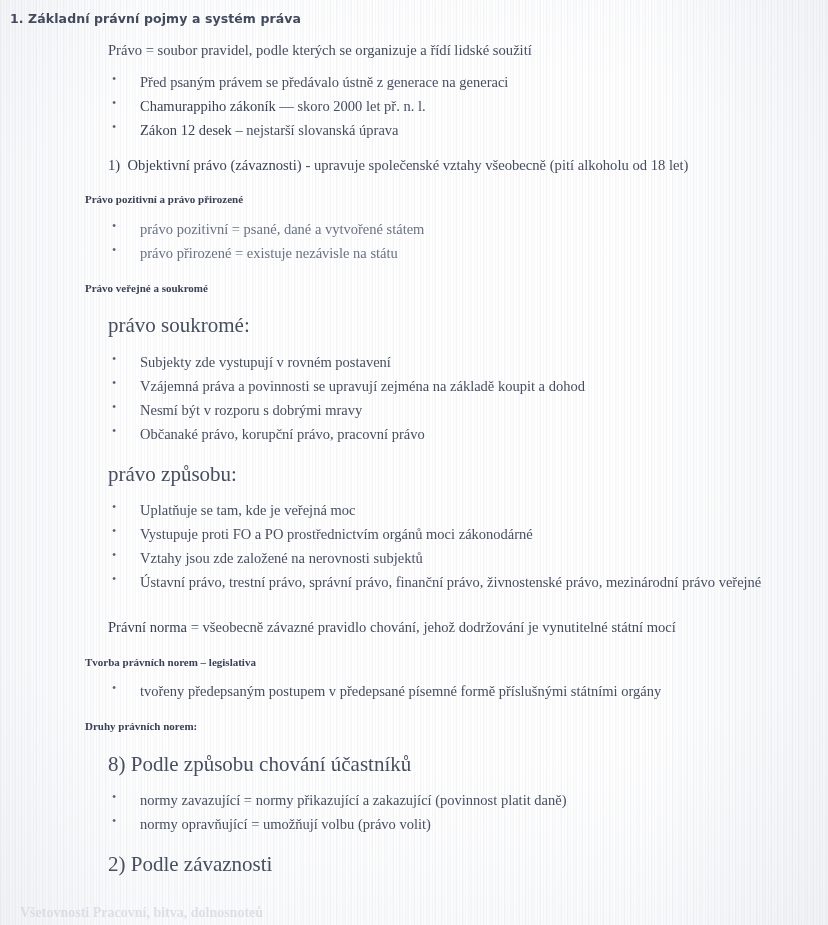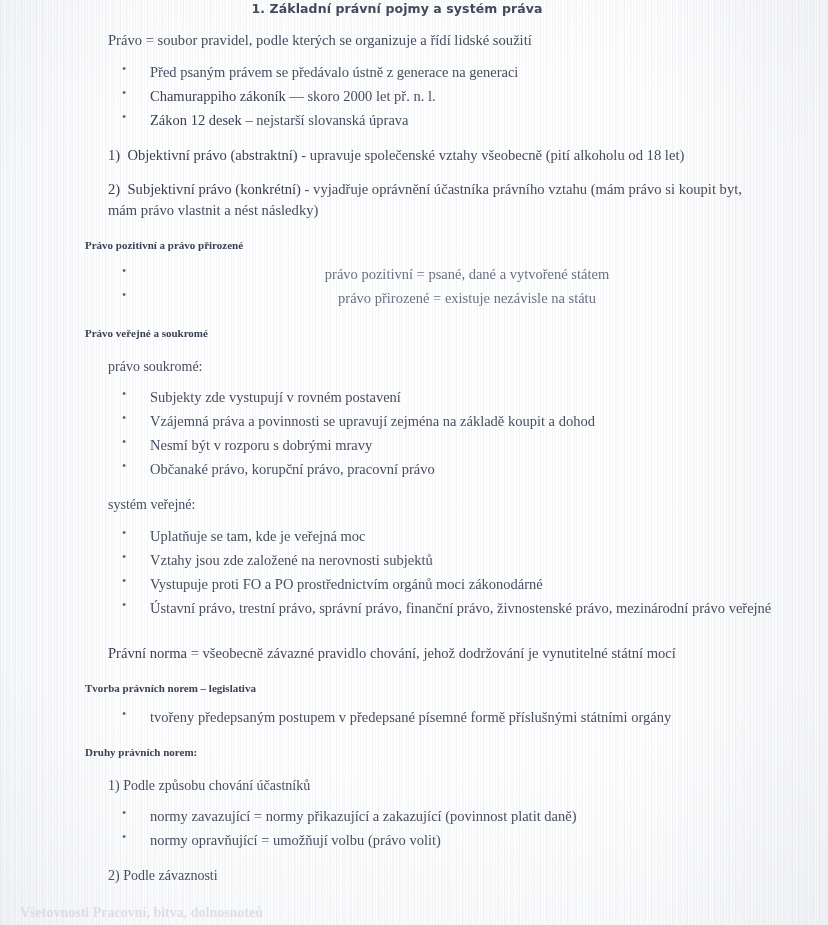--- a/index.html
+++ b/index.html
@@ -53,22 +53,22 @@
     padding: 0 44px 0 0;
   }
 
   
   .doc-title {
     font-family: "DejaVu Sans", "Liberation Sans", sans-serif;
     font-weight: bold;
     font-size: 12.5px;
     letter-spacing: 0.1px;
     color: #424a5c;
-    text-align: center;
-    margin: 1px 0 0 0;
+    text-align: left;
+    margin: 11px 0 0 0;
     padding-left: 10px;
   }
 
   
   .para {
     font-size: 14.6px;
     line-height: 1.42;
     color: #454c5e;
     margin: 14px 0 0 108px;
     max-width: 650px;
@@ -79,50 +79,50 @@
 
   .heading {
     font-size: 11px;
     font-weight: bold;
     color: #3a4154;
     margin: 17px 0 0 85px;
     line-height: 1.4;
   }
 
   .label-line {
-    font-size: 14px;
+    font-size: 21px;
     color: #474e60;
     margin: 15px 0 0 108px;
     line-height: 1.4;
   }
 
   
   ul.bul {
     list-style: none;
-    margin: 11px 0 0 10px;
+    margin: 11px 0 0 0;
     padding: 0 0 0 140px;
   }
   ul.bul li {
     position: relative;
     font-size: 14.5px;
     line-height: 1.45;
     color: #474e60;
     margin: 0 0 3px 0;
     padding-left: 0;
     max-width: 640px;
   }
   ul.bul li::before {
     content: "\2022";
     position: absolute;
     left: -28px;
     top: -1px;
     font-size: 12px;
     color: #5b6275;
   }
-  ul.bul li.faded { color: #6a7183; text-align: center; }
+  ul.bul li.faded { color: #6a7183; }
 
   
   .cropped-line {
     position: absolute;
     left: 0;
     bottom: 4px;
     width: 828px;
     height: 16px;
     overflow: hidden;
     z-index: 2;
@@ -156,27 +156,23 @@
       <li>
         <span class="bold">Chamurappiho zákoník</span><span> — skoro 2000 let př. n. l.</span>
       </li>
       <li>
         <span class="bold">Zákon 12 desek</span><span> – nejstarší slovanská úprava</span>
       </li>
     </ul>
 
     <div class="para">
       <span class="bold">1)</span>&nbsp;
-      <span class="bold">Objektivní právo (abstraktní)</span><span> - upravuje společenské vztahy všeobecně (pití alkoholu od 18 let)</span>
+      <span class="bold">Objektivní právo (závaznosti)</span><span> - upravuje společenské vztahy všeobecně (pití alkoholu od 18 let)</span>
     </div>
 
-    <div class="para">
-      <span class="bold">2)</span>&nbsp;
-      <span class="bold">Subjektivní právo (konkrétní)</span><span> - vyjadřuje oprávnění účastníka právního vztahu (mám právo si koupit byt, mám právo vlastnit a nést následky)</span>
-    </div>
 
     <div class="heading">Právo pozitivní a právo přirozené</div>
     <ul class="bul">
       <li class="faded">
         <span>právo pozitivní = psané, dané a vytvořené státem</span>
       </li>
       <li class="faded">
         <span>právo přirozené = existuje nezávisle na státu</span>
       </li>
     </ul>
@@ -192,50 +188,50 @@
         <span>Vzájemná práva a povinnosti se upravují zejména na základě koupit a dohod</span>
       </li>
       <li>
         <span>Nesmí být v rozporu s dobrými mravy</span>
       </li>
       <li>
         <span>Občanaké právo, korupční právo, pracovní právo</span>
       </li>
     </ul>
 
-    <div class="label-line">systém veřejné:</div>
+    <div class="label-line">právo způsobu:</div>
     <ul class="bul">
       <li>
         <span>Uplatňuje se tam, kde je veřejná moc</span>
       </li>
       <li>
+        <span>Vystupuje proti FO a PO prostřednictvím orgánů moci zákonodárné</span>
+      </li>
+      <li>
         <span>Vztahy jsou zde založené na nerovnosti subjektů</span>
-      </li>
-      <li>
-        <span>Vystupuje proti FO a PO prostřednictvím orgánů moci zákonodárné</span>
       </li>
       <li>
         <span>Ústavní právo, trestní právo, správní právo, finanční právo, živnostenské právo, mezinárodní právo veřejné</span>
       </li>
     </ul>
 
     <div class="para big-gap">
       <span class="bold">Právní norma</span><span> = všeobecně závazné pravidlo chování, jehož dodržování je vynutitelné státní mocí</span>
     </div>
 
     <div class="heading">Tvorba právních norem – legislativa</div>
     <ul class="bul">
       <li>
         <span>tvořeny předepsaným postupem v předepsané písemné formě příslušnými státními orgány</span>
       </li>
     </ul>
 
     <div class="heading">Druhy právních norem:</div>
 
-    <div class="label-line">1) Podle způsobu chování účastníků</div>
+    <div class="label-line">8) Podle způsobu chování účastníků</div>
     <ul class="bul">
       <li>
         <span>normy zavazující = normy přikazující a zakazující (povinnost platit daně)</span>
       </li>
       <li>
         <span>normy opravňující = umožňují volbu (právo volit)</span>
       </li>
     </ul>
 
     <div class="label-line">2) Podle závaznosti</div>

